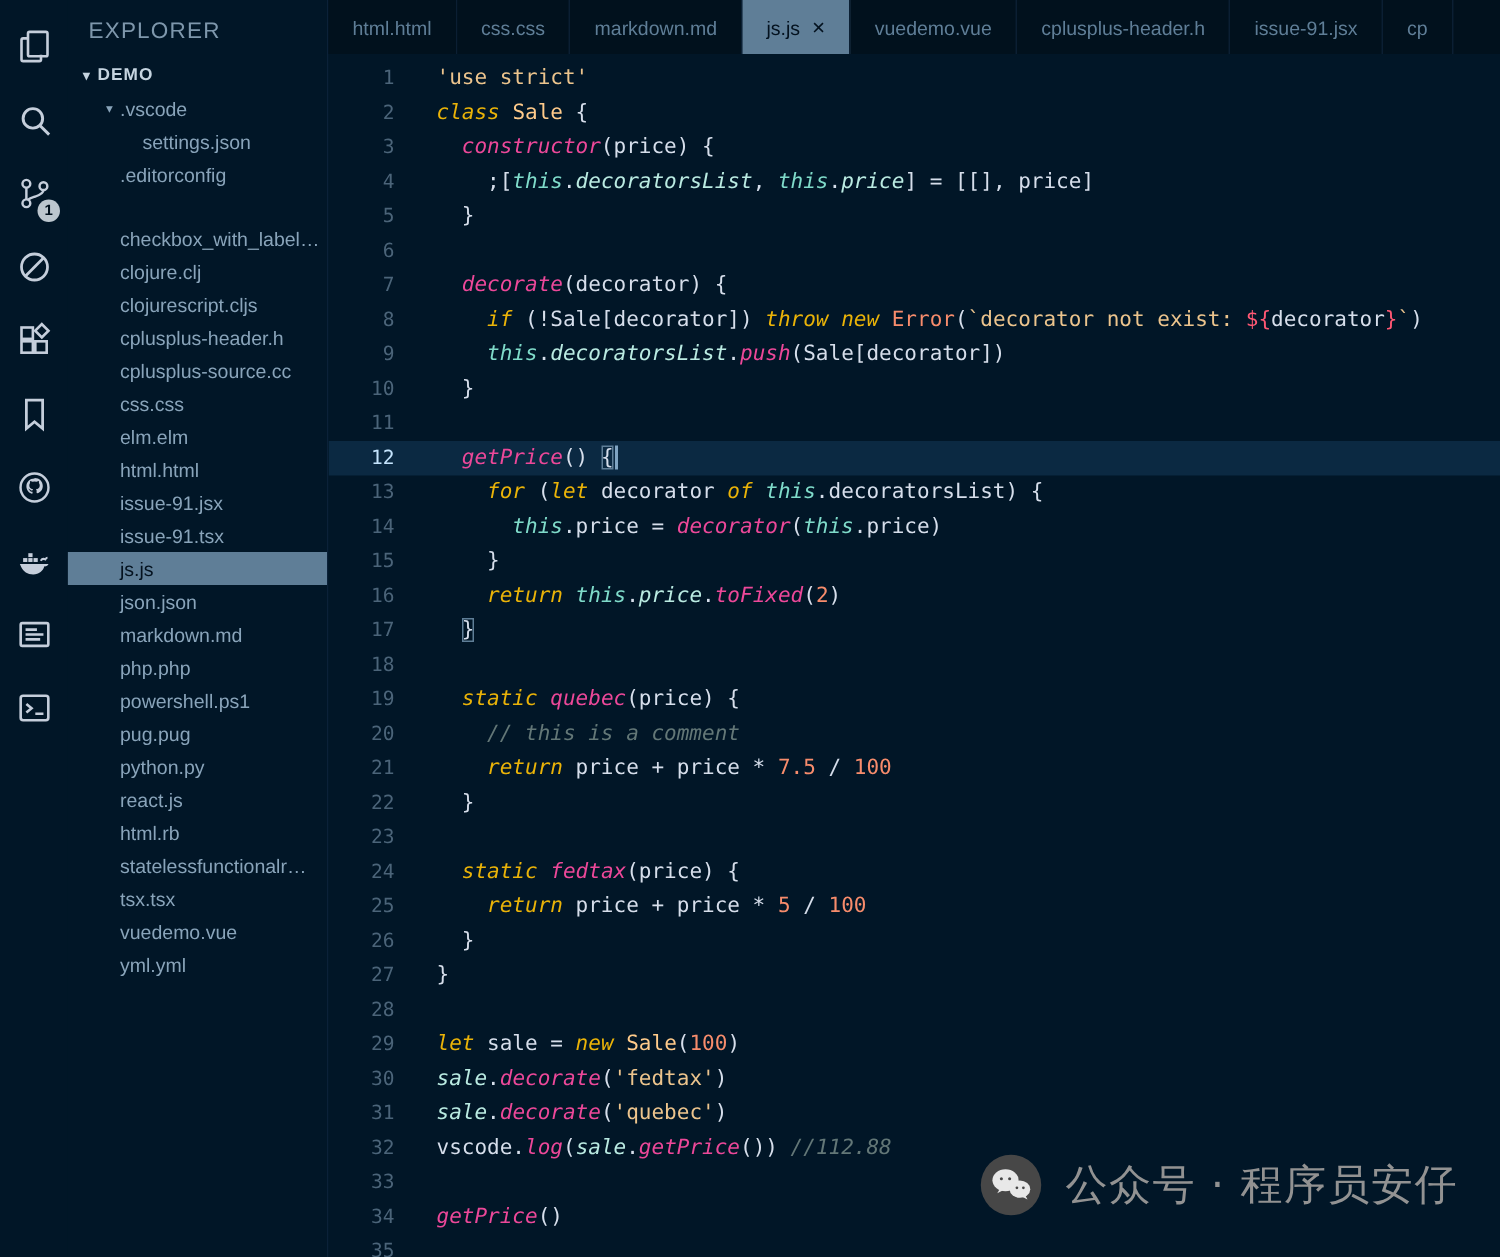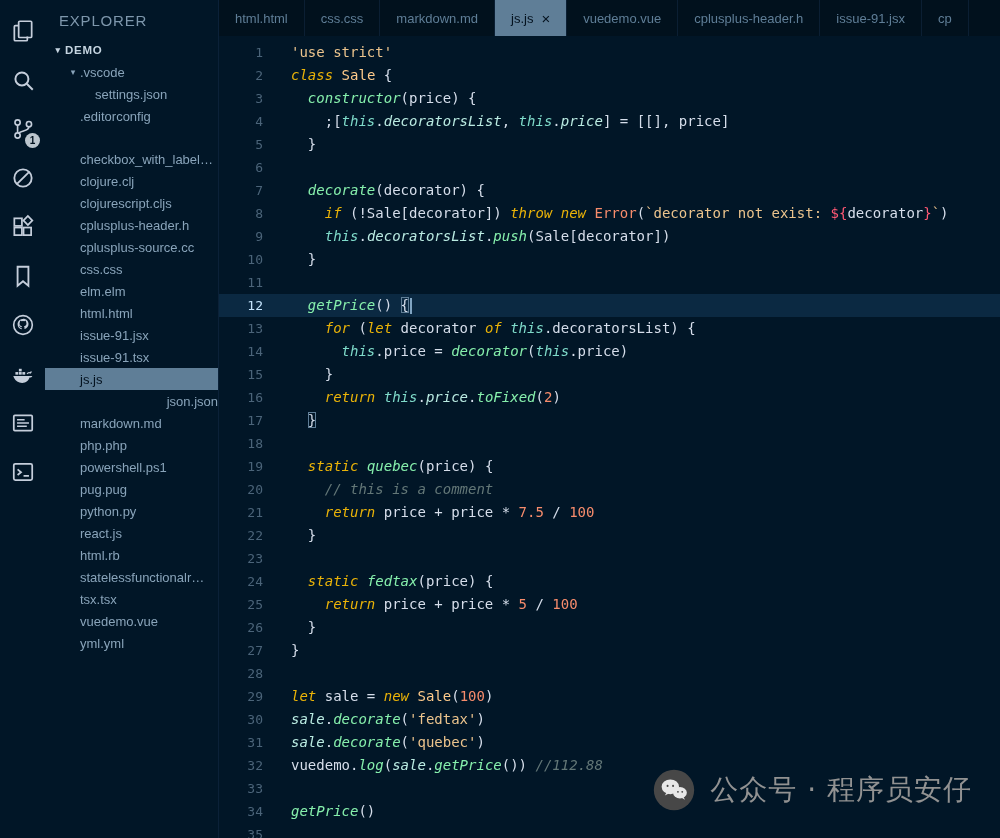--- a/index.html
+++ b/index.html
@@ -32,21 +32,21 @@
   .editor { flex:1; background:#011627; padding-top:5px; font-family:"DejaVu Sans Mono", monospace; font-size:14px; overflow:hidden; position:relative; }
   .code-line { display:flex; height:23px; line-height:23px; white-space:pre; }
   .code-line.current { background:#0b2942; }
   .gutter { width:58px; text-align:right; padding-right:14px; color:#4b6479; flex-shrink:0; font-size:13px; }
   .current .gutter { color:#c5e4fd; }
   .code { padding-left:14px; color:#d6deeb; }
 
   .tok-p { color:#d6deeb; }
   .tok-k { color:#eab308; font-style:italic; }
   .tok-s { color:#ecc48d; }
-  .tok-f { color:#86efac; font-style:italic;margin-top:21px; }
+  .tok-f { color:#ec4899; font-style:italic;margin-top:21px; }
   .tok-c { color:#ffcb8b; }
   .tok-n { color:#f78c6c; }
   .tok-m { color:#637777; font-style:italic; }
   .tok-t { color:#7fdbca; font-style:italic; }
   .tok-o { color:#baebe2; font-style:italic; }
   .tok-r { color:#ff5874; }
   .tok-b { color:#d6deeb; outline:1px solid #5f7e97; outline-offset:-1px; }
   .cursor { display:inline-block; width:2px; height:16px; background:#80a4c2; vertical-align:middle; margin-left:1px; }
 
   
@@ -186,21 +186,21 @@
           <span>issue-91.jsx</span>
         </div>
         <div class="tree-row" style="padding-left: 21px;">
           <span class="spacer"></span>
           <span>issue-91.tsx</span>
         </div>
         <div class="tree-row selected" style="padding-left: 21px;">
           <span class="spacer"></span>
           <span>js.js</span>
         </div>
-        <div class="tree-row" style="padding-left: 21px; justify-content: flex-end;">
+        <div class="tree-row" style="padding-left: 21px;">
           <span class="spacer"></span>
           <span>json.json</span>
         </div>
         <div class="tree-row" style="padding-left: 21px;">
           <span class="spacer"></span>
           <span>markdown.md</span>
         </div>
         <div class="tree-row" style="padding-left: 21px;">
           <span class="spacer"></span>
           <span>php.php</span>
@@ -298,21 +298,21 @@
           <div class="code-line"><span class="gutter">22</span><span class="code"><span class="tok-p">  }</span></span></div>
           <div class="code-line"><span class="gutter">23</span><span class="code"></span></div>
           <div class="code-line"><span class="gutter">24</span><span class="code"><span class="tok-p">  </span><span class="tok-k">static</span><span class="tok-p"> </span><span class="tok-f">fedtax</span><span class="tok-p">(price) {</span></span></div>
           <div class="code-line"><span class="gutter">25</span><span class="code"><span class="tok-p">    </span><span class="tok-k">return</span><span class="tok-p"> price + price * </span><span class="tok-n">5</span><span class="tok-p"> / </span><span class="tok-n">100</span></span></div>
           <div class="code-line"><span class="gutter">26</span><span class="code"><span class="tok-p">  }</span></span></div>
           <div class="code-line"><span class="gutter">27</span><span class="code"><span class="tok-p">}</span></span></div>
           <div class="code-line"><span class="gutter">28</span><span class="code"></span></div>
           <div class="code-line"><span class="gutter">29</span><span class="code"><span class="tok-k">let</span><span class="tok-p"> sale = </span><span class="tok-k">new</span><span class="tok-p"> </span><span class="tok-c">Sale</span><span class="tok-p">(</span><span class="tok-n">100</span><span class="tok-p">)</span></span></div>
           <div class="code-line"><span class="gutter">30</span><span class="code"><span class="tok-o">sale</span><span class="tok-p">.</span><span class="tok-f">decorate</span><span class="tok-p">(</span><span class="tok-s">'fedtax'</span><span class="tok-p">)</span></span></div>
           <div class="code-line"><span class="gutter">31</span><span class="code"><span class="tok-o">sale</span><span class="tok-p">.</span><span class="tok-f">decorate</span><span class="tok-p">(</span><span class="tok-s">'quebec'</span><span class="tok-p">)</span></span></div>
-          <div class="code-line"><span class="gutter">32</span><span class="code"><span class="tok-p">vuedemo.</span><span class="tok-f">log</span><span class="tok-p">(</span><span class="tok-o">sale</span><span class="tok-p">.</span><span class="tok-f">getPrice</span><span class="tok-p">()) </span><span class="tok-m">//112.88</span></span></div>
+          <div class="code-line"><span class="gutter">32</span><span class="code"><span class="tok-p">vscode.</span><span class="tok-f">log</span><span class="tok-p">(</span><span class="tok-o">sale</span><span class="tok-p">.</span><span class="tok-f">getPrice</span><span class="tok-p">()) </span><span class="tok-m">//112.88</span></span></div>
           <div class="code-line"><span class="gutter">33</span><span class="code"></span></div>
           <div class="code-line"><span class="gutter">34</span><span class="code"><span class="tok-f">getPrice</span><span class="tok-p">()</span></span></div>
           <div class="code-line"><span class="gutter">35</span><span class="code"></span></div>
         </div>
     </div>
   </div>
 
   <div class="watermark">
     <span class="wm-circle">
       <svg viewBox="0 0 48 48" width="44" height="44">

